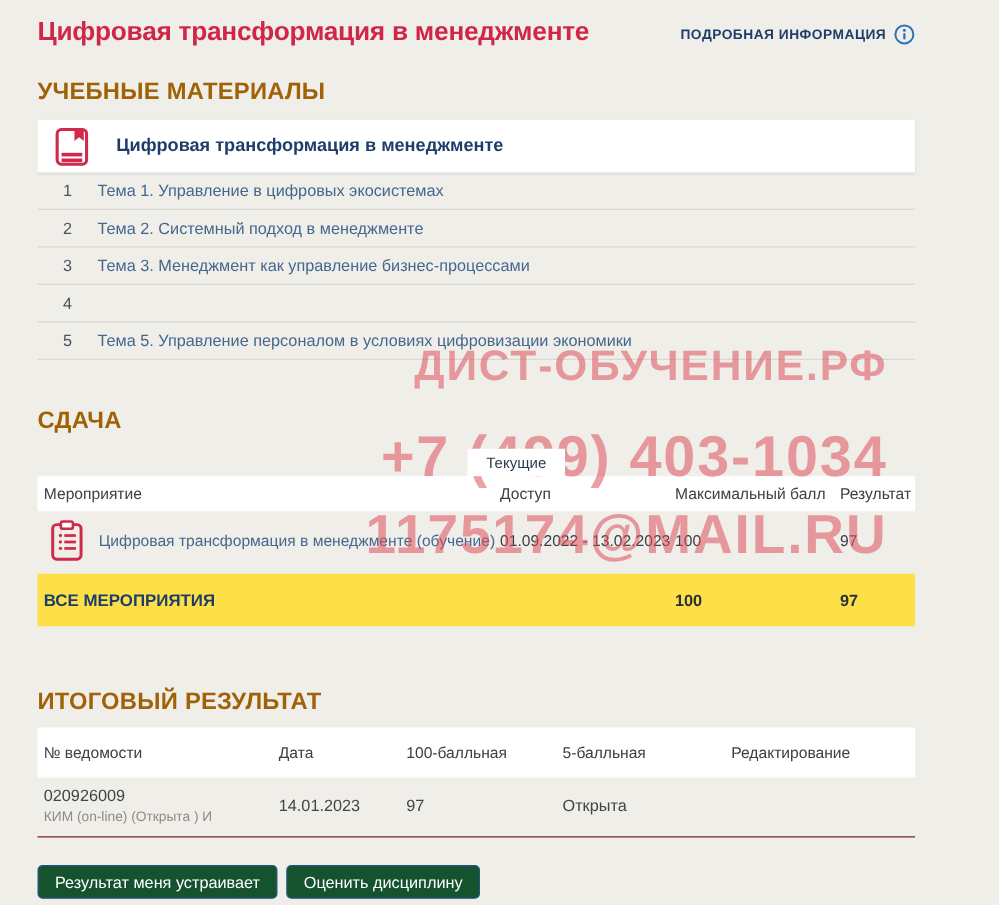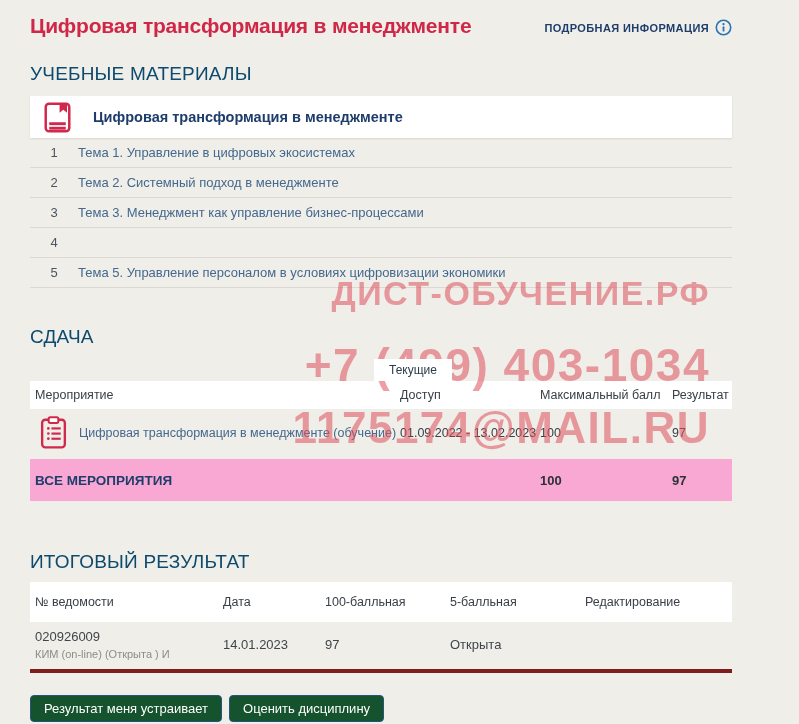--- a/index.html
+++ b/index.html
@@ -11,21 +11,21 @@
   }
   .container { position:relative; width:702px; margin-left:30px; }
 
   
   .page-header { display:flex; justify-content:space-between; align-items:flex-start; padding-top:14px; }
   .page-title { font-size:21px; font-weight:700; color:#d02748; letter-spacing:-0.2px; }
   .info-link { display:flex; align-items:center; gap:6px; margin-top:5px; cursor:pointer; }
   .info-link span { font-size:11px; font-weight:700; color:#1e3d6b; letter-spacing:0.4px; }
 
   
-  .section-h { font-size:19px; font-weight:400; color:#0c4a6e; letter-spacing:0.2px; }
+  .section-h { font-size:19px; font-weight:700; color:#a16207; letter-spacing:0.2px; }
   .h-materials { margin-top:25px; }
   .h-sdacha   { margin-top:38px; }
   .h-final    { margin-top:50px; }
 
   
   .course-card {
     margin-top:11px; height:42px; background:#fff;
     display:flex; align-items:center; padding-left:14px;
     box-shadow:0 1px 2px rgba(0,0,0,0.10);
   }
@@ -52,29 +52,29 @@
     display:flex; align-items:center; justify-content:center;
     font-size:12px; color:#2c3b4c; cursor:pointer;margin-left:40px;
   }
   .grid1 { display:grid; grid-template-columns:370px 140px 132px 60px; align-items:center; }
   .t1-head { background:#fff; height:28px; font-size:12.5px; color:#3a4048; }
   .t1-head .c1 { padding-left:5px; }
   .t1-row { height:47px; font-size:12.5px; color:#3a4048; }
   .t1-row .c1 { display:flex; align-items:center; }
   .t1-row .c1 .evt-icon { margin-left:10px; }
   .t1-row .c1 .evt-link { margin-left:12px; color:#44688e; cursor:pointer; }
-  .t1-total { background:#f9a8d4; margin-top:3px; height:42px; }
+  .t1-total { background:#fde047; margin-top:3px; height:42px; }
   .t1-total .c1 { padding-left:5px; font-size:13.5px; font-weight:700; color:#1e3d6b; }
   .t1-total .val { font-size:13px; font-weight:700; color:#2b3138; }
 
   
   .grid2 { display:grid; grid-template-columns:193px 102px 125px 135px 1fr; align-items:center; }
   .t2-head { background:#fff; height:40px; margin-top:9px; font-size:12.5px; color:#3a4048; }
   .t2-head .c1 { padding-left:5px; }
-  .t2-row { padding:7px 0 9px 0; border-bottom:4px solid #7f1d1d; font-size:13px; color:#3f454c; }
+  .t2-row { padding:7px 0 9px 0; border-bottom:1px solid #7f1d1d; font-size:13px; color:#3f454c; }
   .t2-row .c1 { padding-left:5px; }
   .sheet-num { font-size:13px; color:#3f454c; }
   .sheet-sub { font-size:11px; color:#8d8c87; margin-top:4px; }
 
   
   .btn-row { margin-top:22px; display:flex; gap:7px; }
   .btn {
     background:#14532d; border:1px solid #265481; color:#fff;
     font-size:13px; font-family:"Liberation Sans",sans-serif;
     padding:5px 13px; height:27px; border-radius:4px; cursor:pointer;

